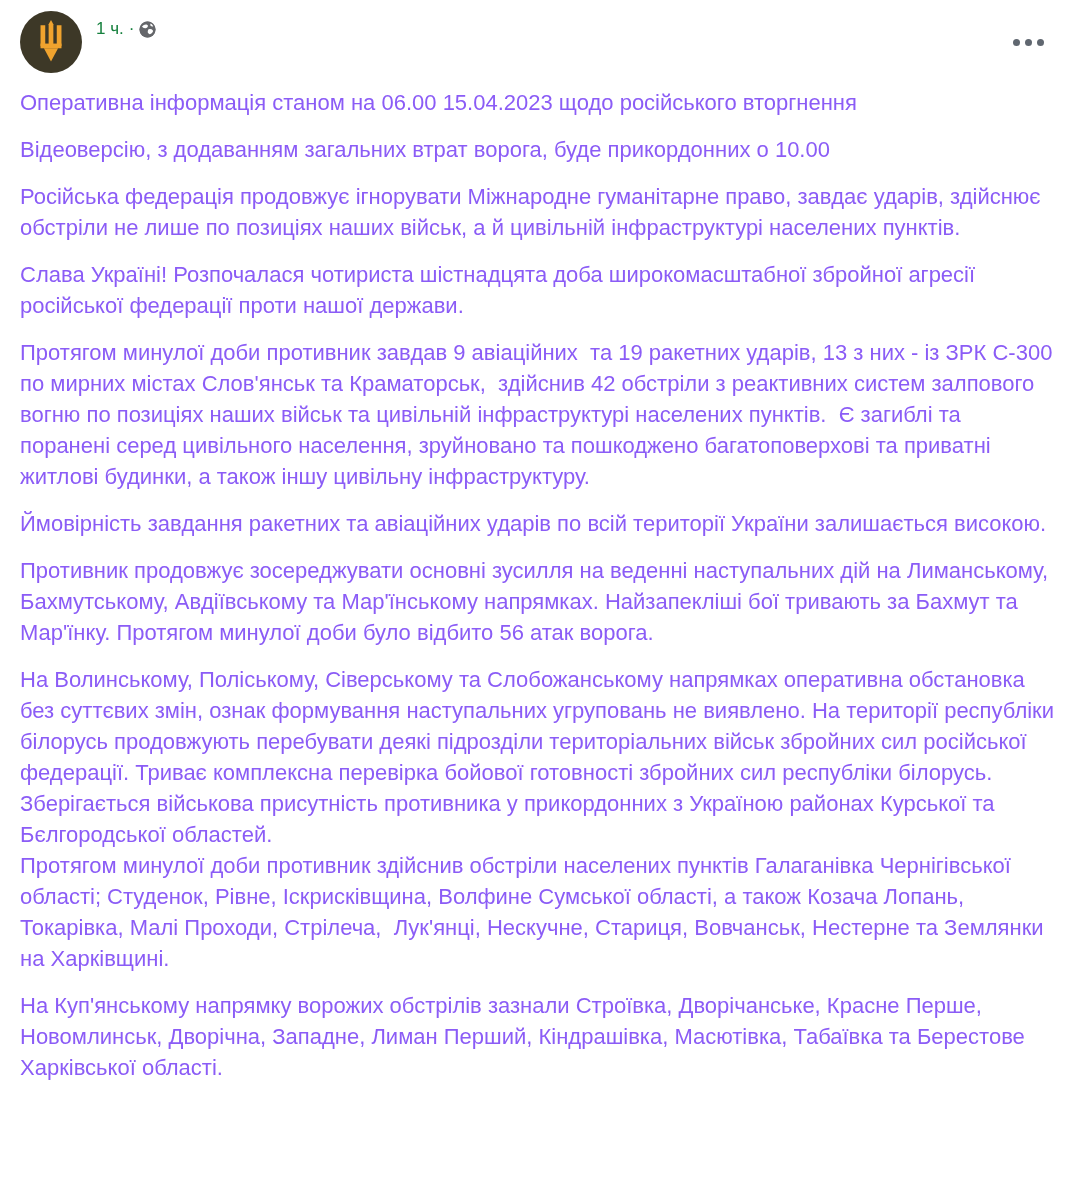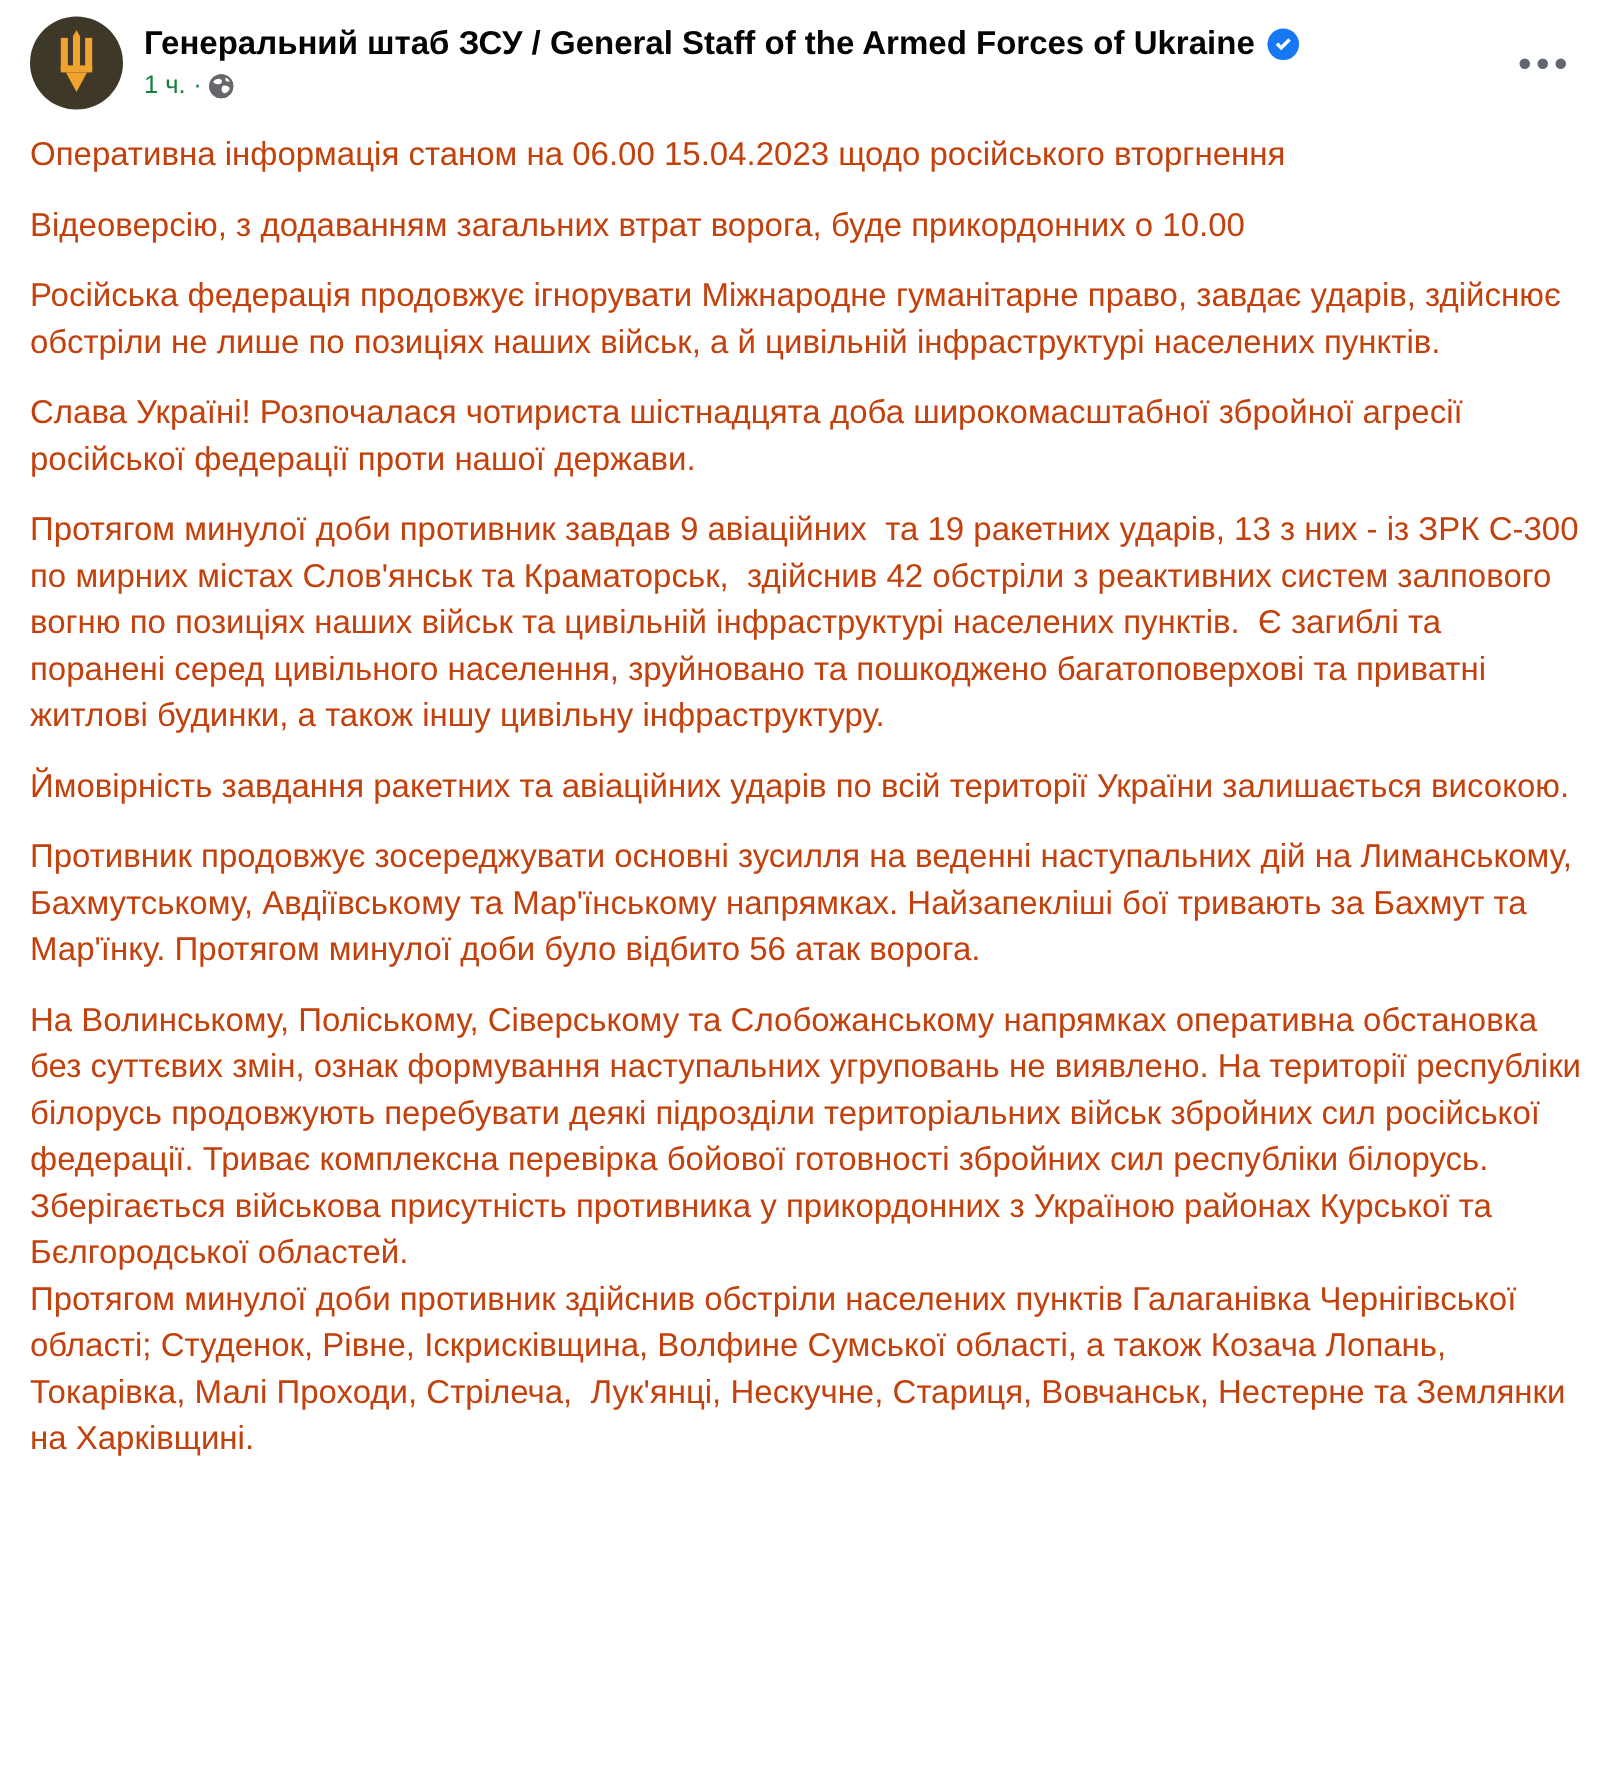--- a/index.html
+++ b/index.html
@@ -87,21 +87,21 @@
   .menu-button .mdot {
     width: 7px;
     height: 7px;
     border-radius: 50%;
     background: #606770;
   }
   .post-body {
     padding: 10px 18px 24px 20px;
     font-size: 22px;
     line-height: 31px;
-    color: #c2410c;
+    color: #8b5cf6;
   }
   .post-body p {
     margin: 0 0 16px 0;
     white-space: pre-wrap;
   }
   .post-body p:last-child { margin-bottom: 0; }
 </style>
 </head>
 <body>
 
@@ -115,29 +115,20 @@
           <rect x="10" y="10" width="9" height="40"></rect>
           <path d="M25.5 8 L30 0 L34.5 8 V50 H25.5 Z"></path>
           <rect x="41" y="10" width="9" height="40"></rect>
           <rect x="10" y="45" width="40" height="9"></rect>
           <polygon points="30,79 16.5,54 43.5,54"></polygon>
         </g>
       </svg>
     </div>
 
     <div class="header-text">
-      <div class="name-row">
-        <span class="page-name">Генеральний штаб ЗСУ / General Staff of the Armed Forces of Ukraine</span>
-        <span class="verified-badge">
-          <svg width="23" height="23" viewBox="0 0 24 24" aria-hidden="true">
-            <circle cx="12" cy="12" r="11" fill="#1877F2"></circle>
-            <path d="M10.6 16.2 L6.8 12.5 L8.5 10.8 L10.6 12.8 L15.5 7.8 L17.2 9.5 Z" fill="#ffffff"></path>
-          </svg>
-        </span>
-      </div>
       <div class="meta-row">
         <span class="timestamp">1 ч.</span>
         <span class="sep">·</span>
         <span class="globe">
           <svg width="17" height="17" viewBox="0 0 17 17" aria-hidden="true">
             <circle cx="8.5" cy="8.5" r="8" fill="#65676B"></circle>
             <path d="M3 5.5 Q5 3.2 7.5 3.6 Q9.5 4 8.8 5.8 Q8 7.5 6 7.2 Q3.8 7 3 5.5 Z" fill="#ffffff"></path>
             <path d="M9.5 8.2 Q12.5 7.6 13.8 9.2 Q14.6 10.4 13 12 Q11.2 13.8 9.8 12.8 Q8.2 11.6 8.8 10 Q9.1 8.9 9.5 8.2 Z" fill="#ffffff"></path>
             <path d="M11.5 2.6 Q13.4 3.4 14.2 5.2 Q13 5.8 11.8 5 Q10.8 4.2 11.5 2.6 Z" fill="#ffffff"></path>
             <circle cx="8.5" cy="8.5" r="7.6" fill="none" stroke="#65676B" stroke-width="0.9"></circle>
@@ -158,15 +149,16 @@
     <p>Оперативна інформація станом на 06.00 15.04.2023 щодо російського вторгнення</p>
     <p>Відеоверсію, з додаванням загальних втрат ворога, буде прикордонних о 10.00</p>
     <p>Російська федерація продовжує ігнорувати Міжнародне гуманітарне право, завдає ударів, здійснює обстріли не лише по позиціях наших військ, а й цивільній інфраструктурі населених пунктів.</p>
     <p>Слава Україні! Розпочалася чотириста шістнадцята доба широкомасштабної збройної агресії російської федерації проти нашої держави.</p>
     <p>Протягом минулої доби противник завдав 9 авіаційних  та 19 ракетних ударів, 13 з них - із ЗРК С-300 по мирних містах Слов'янськ та Краматорськ,  здійснив 42 обстріли з реактивних систем залпового вогню по позиціях наших військ та цивільній інфраструктурі населених пунктів.  Є загиблі та поранені серед цивільного населення, зруйновано та пошкоджено багатоповерхові та приватні житлові будинки, а також іншу цивільну інфраструктуру.</p>
     <p>Ймовірність завдання ракетних та авіаційних ударів по всій території України залишається високою.</p>
     <p>Противник продовжує зосереджувати основні зусилля на веденні наступальних дій на Лиманському, Бахмутському, Авдіївському та Мар'їнському напрямках. Найзапекліші бої тривають за Бахмут та Мар'їнку. Протягом минулої доби було відбито 56 атак ворога.</p>
     <p>На Волинському, Поліському, Сіверському та Слобожанському напрямках оперативна обстановка без суттєвих змін, ознак формування наступальних угруповань не виявлено. На території республіки білорусь продовжують перебувати деякі підрозділи територіальних військ збройних сил російської федерації. Триває комплексна перевірка бойової готовності збройних сил республіки білорусь.
 Зберігається військова присутність противника у прикордонних з Україною районах Курської та Бєлгородської областей.
 Протягом минулої доби противник здійснив обстріли населених пунктів Галаганівка Чернігівської області; Студенок, Рівне, Іскрисківщина, Волфине Сумської області, а також Козача Лопань, Токарівка, Малі Проходи, Стрілеча,  Лук'янці, Нескучне, Стариця, Вовчанськ, Нестерне та Землянки на Харківщині.</p>
+    <p>На Куп'янському напрямку ворожих обстрілів зазнали Строївка, Дворічанське, Красне Перше, Новомлинськ, Дворічна, Западне, Лиман Перший, Кіндрашівка, Масютівка, Табаївка та Берестове Харківської області.</p>
   </div>
 
 </div>
 
 </body></html>

